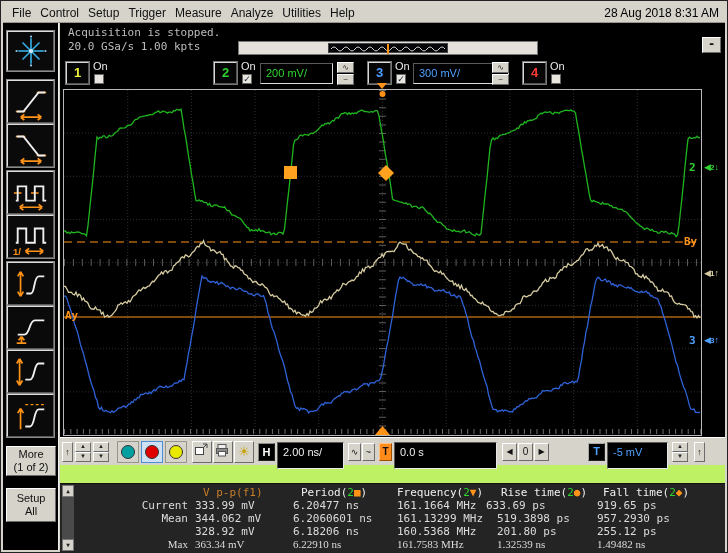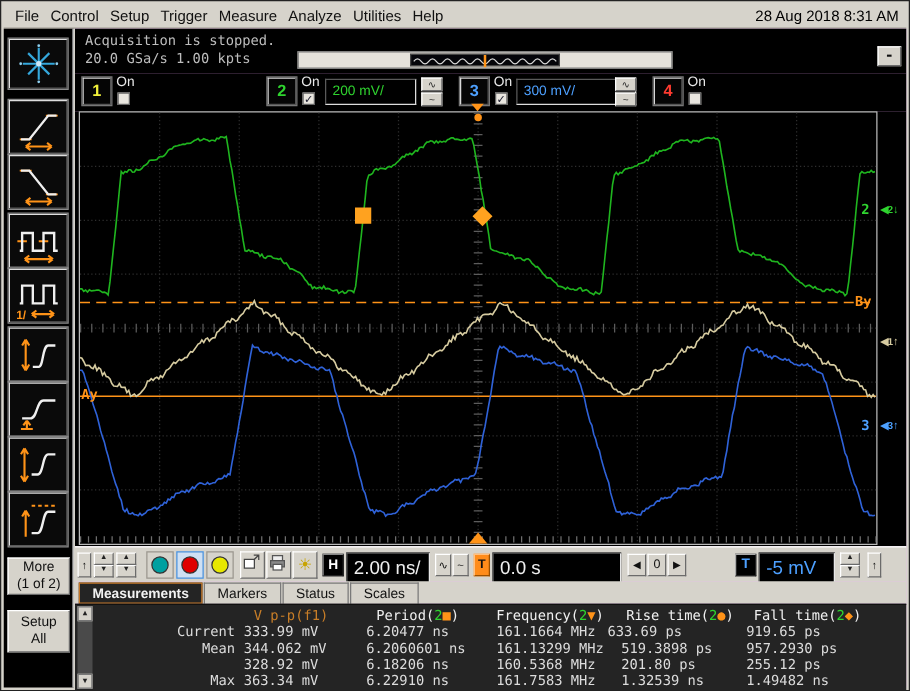--- a/index.html
+++ b/index.html
@@ -13,21 +13,21 @@
   .mdate{margin-left:auto;margin-right:6px;font-size:12px;color:#000000;}
   
   .sidebar{position:absolute;left:2px;top:22px;width:56px;bottom:2px;background:#000;border-right:1px solid #efefef;}
   .sbtn{position:absolute;left:4px;width:47px;height:43px;background:#0a0a0a;
     border:1px solid;border-color:#dedede #5a5a5a #5a5a5a #dedede;outline:1px solid #8b8b8b;
     display:flex;align-items:center;justify-content:center;}
   .gbtn{position:absolute;left:3px;width:50px;background:#d6d3cb;border:1px solid;
     border-color:#fff #6b6b6b #6b6b6b #fff;color:#111;font-size:11px;text-align:center;
     display:flex;flex-direction:column;align-items:center;justify-content:center;line-height:13px;}
   
-  .content{position:absolute;left:59px;top:22px;right:2px;bottom:2px;background:#f0abfc;}
+  .content{position:absolute;left:59px;top:22px;right:2px;bottom:2px;background:#bef264;}
   .acqbar{position:absolute;left:0;top:0;right:0;height:36px;background:#000;
     color:#bdbdbd;font-family:"DejaVu Sans Mono",monospace;font-size:11px;}
   .acql1{position:absolute;left:8px;top:3px;}
   .acql2{position:absolute;left:8px;top:17px;}
   .hscroll{position:absolute;left:178px;top:18px;width:300px;height:14px;background:#e4e1da;
     border:1px solid #777;}
   .hthumb{position:absolute;left:89px;top:1px;width:120px;height:10px;background:#05050a;border:1px solid #444;}
   .minbtn{position:absolute;right:4px;top:14px;width:19px;height:16px;background:#d6d3cb;
     border:1px solid;border-color:#fff #6b6b6b #6b6b6b #fff;font-size:12px;line-height:12px;
     text-align:center;color:#111;font-weight:bold;}
@@ -49,21 +49,21 @@
   .plotrow{position:absolute;left:0;top:66px;right:0;height:348px;background:#000;}
   .plot{position:absolute;left:3px;top:0;width:639px;height:347px;border:1px solid #b9b9b9;background:#000;}
   .plbl{position:absolute;font-size:11px;font-weight:bold;font-family:"DejaVu Sans Mono",monospace;}
   .mk{position:absolute;font-size:9px;line-height:9px;letter-spacing:-1px;}
   .mk b{font-size:8px;letter-spacing:0;}
   
   .toolbar{position:absolute;left:0;top:414px;right:0;height:28px;background:#d6d3cb;border-top:1px solid #fff;}
   .tb{position:absolute;background:#d6d3cb;border:1px solid;border-color:#fff #6b6b6b #6b6b6b #fff;
     color:#111;text-align:center;}
   .tfld{position:absolute;top:4px;height:27px;background:#000;border:1px solid;
-    border-color:#5a5a5a #e8e8e8 #e8e8e8 #5a5a5a;color:#efefef;font-size:15px;padding:3px 0 8px 5px;text-align:left;}
+    border-color:#5a5a5a #e8e8e8 #e8e8e8 #5a5a5a;color:#efefef;font-size:11px;padding:3px 0 8px 5px;text-align:left;}
   .circ{position:absolute;top:3px;width:22px;height:22px;background:#d6d3cb;border:1px solid #9a968e;
     display:flex;align-items:center;justify-content:center;}
   .circ i{display:block;width:14px;height:14px;border-radius:50%;border:1px solid #333;}
   .spin{position:absolute;top:4px;width:16px;height:20px;display:flex;flex-direction:column;}
   .spin b{flex:1;background:#d6d3cb;border:1px solid;border-color:#fff #6b6b6b #6b6b6b #fff;
     font-size:6px;line-height:7px;color:#222;text-align:center;font-weight:normal;}
   
   .tabbar{position:absolute;left:0;top:442px;right:0;height:18px;background:#d6d3cb;display:flex;align-items:flex-end;padding-left:3px;}
   .tab{height:17px;padding:2px 10px 0 10px;font-size:11px;background:#d6d3cb;color:#111;
     border:1px solid #7a7a7a;border-bottom:none;margin-right:1px;}
@@ -319,26 +319,20 @@
       <div class="tb" style="left:474px;top:5px;width:15px;height:18px;font-size:8px;line-height:16px;">▶</div>
       <div class="tb" style="left:528px;top:5px;width:17px;height:18px;background:#000;color:#4da0ff;font-weight:bold;font-size:11px;line-height:15px;border-color:#aaa #222 #222 #aaa;">T</div>
       <div class="tfld" style="left:547px;width:61px;color:#4da0ff;">-5 mV</div>
       <div class="spin" style="left:612px;">
           <b>▲</b>
           <b>▼</b>
         </div>
       <div class="tb" style="left:634px;top:4px;width:11px;height:20px;font-size:9px;line-height:18px;">↑</div>
     </div>
 
-    <div class="tabbar">
-        <div class="tab active">Measurements</div>
-        <div class="tab">Markers</div>
-        <div class="tab">Status</div>
-        <div class="tab">Scales</div>
-      </div>
 
     <div class="meas">
       <div class="vscroll">
         <div class="vsb" style="top:0;">▲</div>
         <div class="vsb" style="bottom:0;">▼</div>
       </div>
       <div class="thead">
           <span class="hc" style="left: 143px; color: rgb(200, 126, 40);">V p-p(f1)</span>
           <span class="hc" style="left: 241px;"><span>Period(</span><span class="ch2">2</span><span class="sym">■</span><span>)</span></span>
           <span class="hc" style="left: 337px;"><span>Frequency(</span><span class="ch2">2</span><span class="sym">▼</span><span>)</span></span>
@@ -362,21 +356,21 @@
             <span class="tval" style="left: 437px;">519.3898 ps</span>
             <span class="tval" style="left: 537px;">957.2930 ps</span>
           </div>
           <div class="trow" style="top: 41px;">
             <span class="tval" style="left: 135px;">328.92 mV</span>
             <span class="tval" style="left: 233px;">6.18206 ns</span>
             <span class="tval" style="left: 337px;">160.5368 MHz</span>
             <span class="tval" style="left: 437px;">201.80 ps</span>
             <span class="tval" style="left: 537px;">255.12 ps</span>
           </div>
-          <div class="trow" style="top: 54px;">
+          <div class="trow" style="top: 54px; font-family: Liberation Serif, serif;">
             <span class="rlbl">Max</span>
             <span class="tval" style="left: 135px;">363.34 mV</span>
             <span class="tval" style="left: 233px;">6.22910 ns</span>
             <span class="tval" style="left: 337px;">161.7583 MHz</span>
             <span class="tval" style="left: 437px;">1.32539 ns</span>
             <span class="tval" style="left: 537px;">1.49482 ns</span>
           </div>
         </div>
     </div>
 

